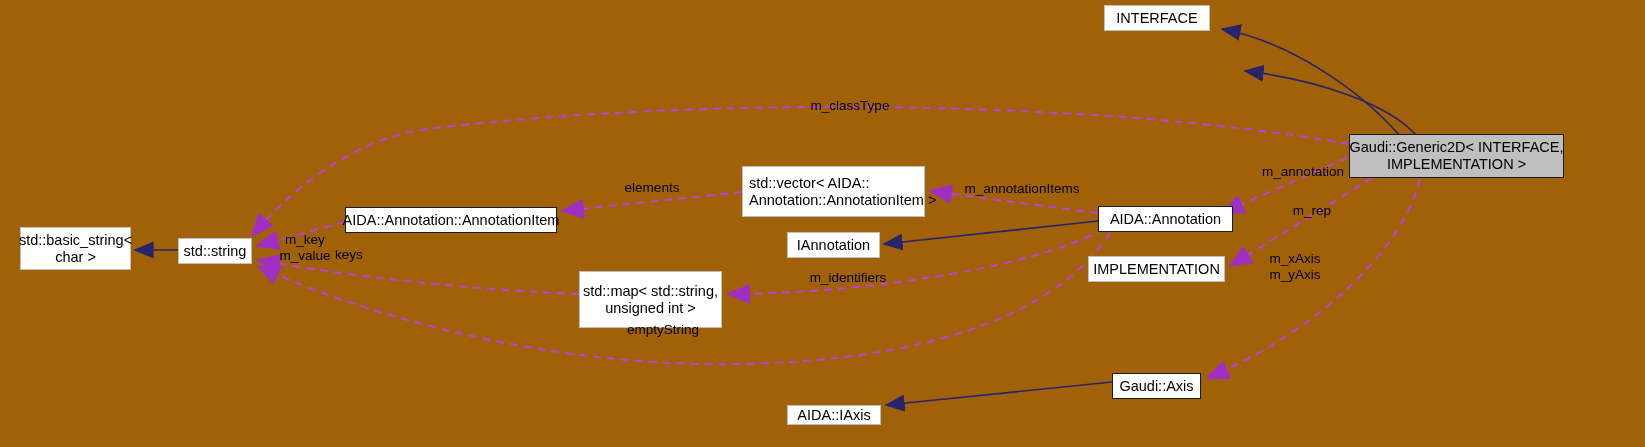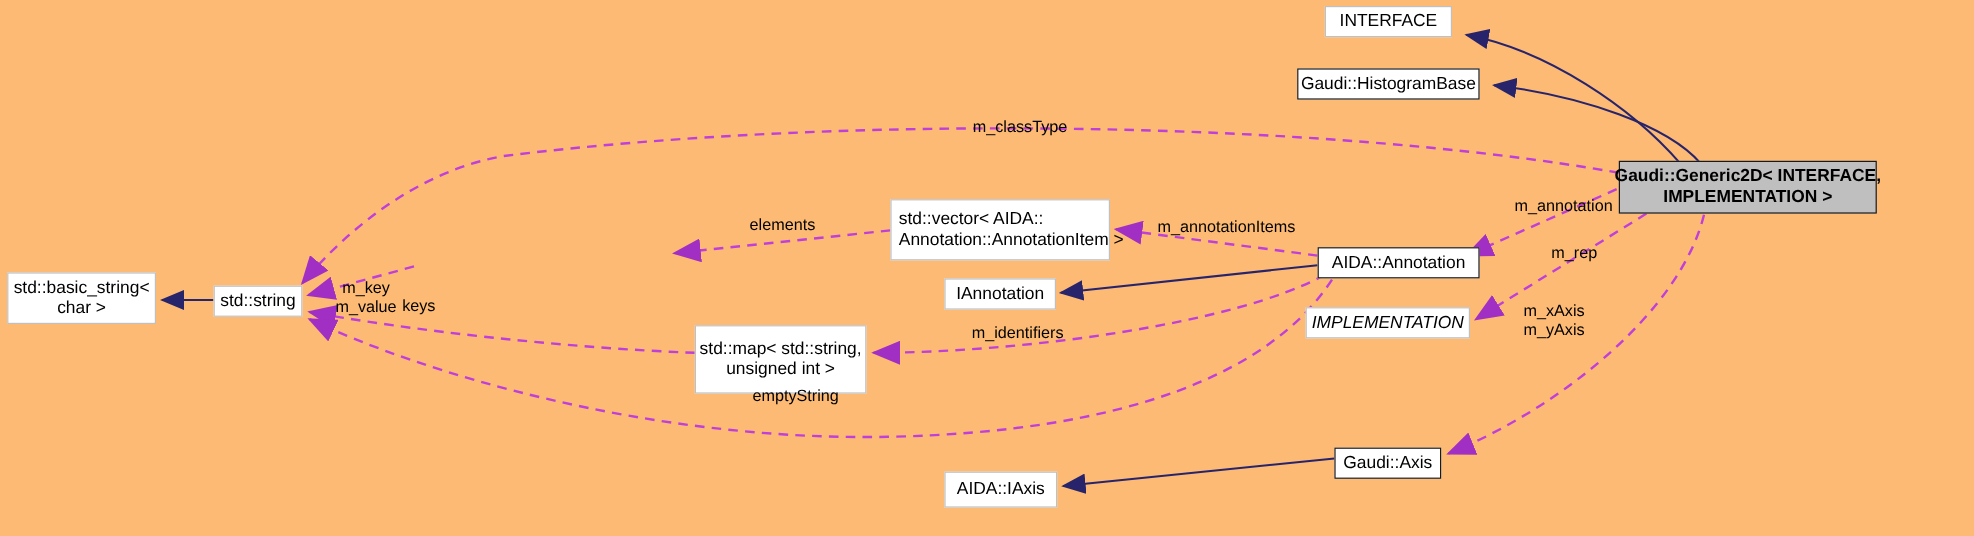--- a/index.html
+++ b/index.html
@@ -4,21 +4,21 @@
 <style>
   html, body {
     margin: 0;
     padding: 0;
     background: #ffffff;
   }
   #diagram-root {
     position: relative;
     width: 1645px;
     height: 447px;
-    background: #fdba74;
+    background: #a16207;
     font-family: "Liberation Sans", sans-serif;
     overflow: hidden;
   }
   #edge-layer {
     position: absolute;
     left: 0;
     top: 0;
     width: 1645px;
     height: 447px;
   }
@@ -38,21 +38,20 @@
   }
   .node.plain {
     border: 1px solid #c0c0c0;
   }
   .node.solid {
     border: 1.5px solid #1a1a1a;
   }
   .node.highlight {
     border: 1.5px solid #1a1a1a;
     background: #bfbfbf;
-    font-weight: bold;
   }
   .edge-label {
     position: absolute;
     font-size: 13.5px;
     color: #000000;
     line-height: 16px;
     text-align: center;
     white-space: pre;
     background: transparent;
     z-index: 6;
@@ -90,44 +89,44 @@
       <path d="M 1098 213 L 930 191" marker-end="url(#arrow-usage)"></path>
       <path d="M 1104 229 C 1030 270 850 294 728 294" marker-end="url(#arrow-usage)"></path>
       <path d="M 345 222 L 257 246" marker-end="url(#arrow-usage)"></path>
       <path d="M 579 294 C 470 290 340 275 258 260" marker-end="url(#arrow-usage)"></path>
       <path d="M 1110 233 C 1060 310 940 360 740 364 C 540 368 350 310 258 266" marker-end="url(#arrow-usage)"></path>
     </g>
   </svg>
 
   <div class="node plain" style="left:1104px;top:5px;width:106px;height:26px;">INTERFACE</div>
 
-  <div class="node solid" style="left:1081px;top:57px;width:152px;height:26px;">Gaudi::HistogramBase</div>
 
   <div class="node highlight" style="left:1349px;top:134px;width:215px;height:44px;">Gaudi::Generic2D&lt; INTERFACE,
 IMPLEMENTATION &gt;</div>
 
   <div class="node plain" style="left:742px;top:166px;width:183px;height:51px;justify-content:flex-start;text-align:left;padding-left:6px;">std::vector&lt; AIDA::
 Annotation::AnnotationItem &gt;</div>
 
+  <div class="node solid" style="left:345px;top:207px;width:212px;height:26px;">AIDA::Annotation::AnnotationItem</div>
 
   <div class="node solid" style="left:1098px;top:206px;width:135px;height:26px;">AIDA::Annotation</div>
 
   <div class="node plain" style="left:787px;top:232px;width:93px;height:26px;">IAnnotation</div>
 
-  <div class="node plain" style="left:1088px;top:256px;width:137px;height:26px;font-style:italic;">IMPLEMENTATION</div>
+  <div class="node plain" style="left:1088px;top:256px;width:137px;height:26px;">IMPLEMENTATION</div>
 
-  <div class="node plain" style="left:6px;top:227px;width:124px;height:43px;">std::basic_string&lt;
+  <div class="node plain" style="left:20px;top:227px;width:111px;height:43px;">std::basic_string&lt;
 char &gt;</div>
 
   <div class="node plain" style="left:178px;top:238px;width:74px;height:26px;">std::string</div>
 
   <div class="node plain" style="left:579px;top:271px;width:143px;height:57px;">std::map&lt; std::string,
 unsigned int &gt;</div>
 
-  <div class="node plain" style="left:787px;top:393px;width:94px;height:30px;">AIDA::IAxis</div>
+  <div class="node plain" style="left:787px;top:405px;width:94px;height:20px;">AIDA::IAxis</div>
 
   <div class="node solid" style="left:1112px;top:373px;width:89px;height:26px;">Gaudi::Axis</div>
 
   <div class="edge-label" style="left:795px;top:98px;width:110px;">m_classType</div>
 
   <div class="edge-label" style="left:612px;top:180px;width:80px;">elements</div>
 
   <div class="edge-label" style="left:947px;top:181px;width:150px;">m_annotationItems</div>
 
   <div class="edge-label" style="left:1247px;top:164px;width:112px;">m_annotation</div>

